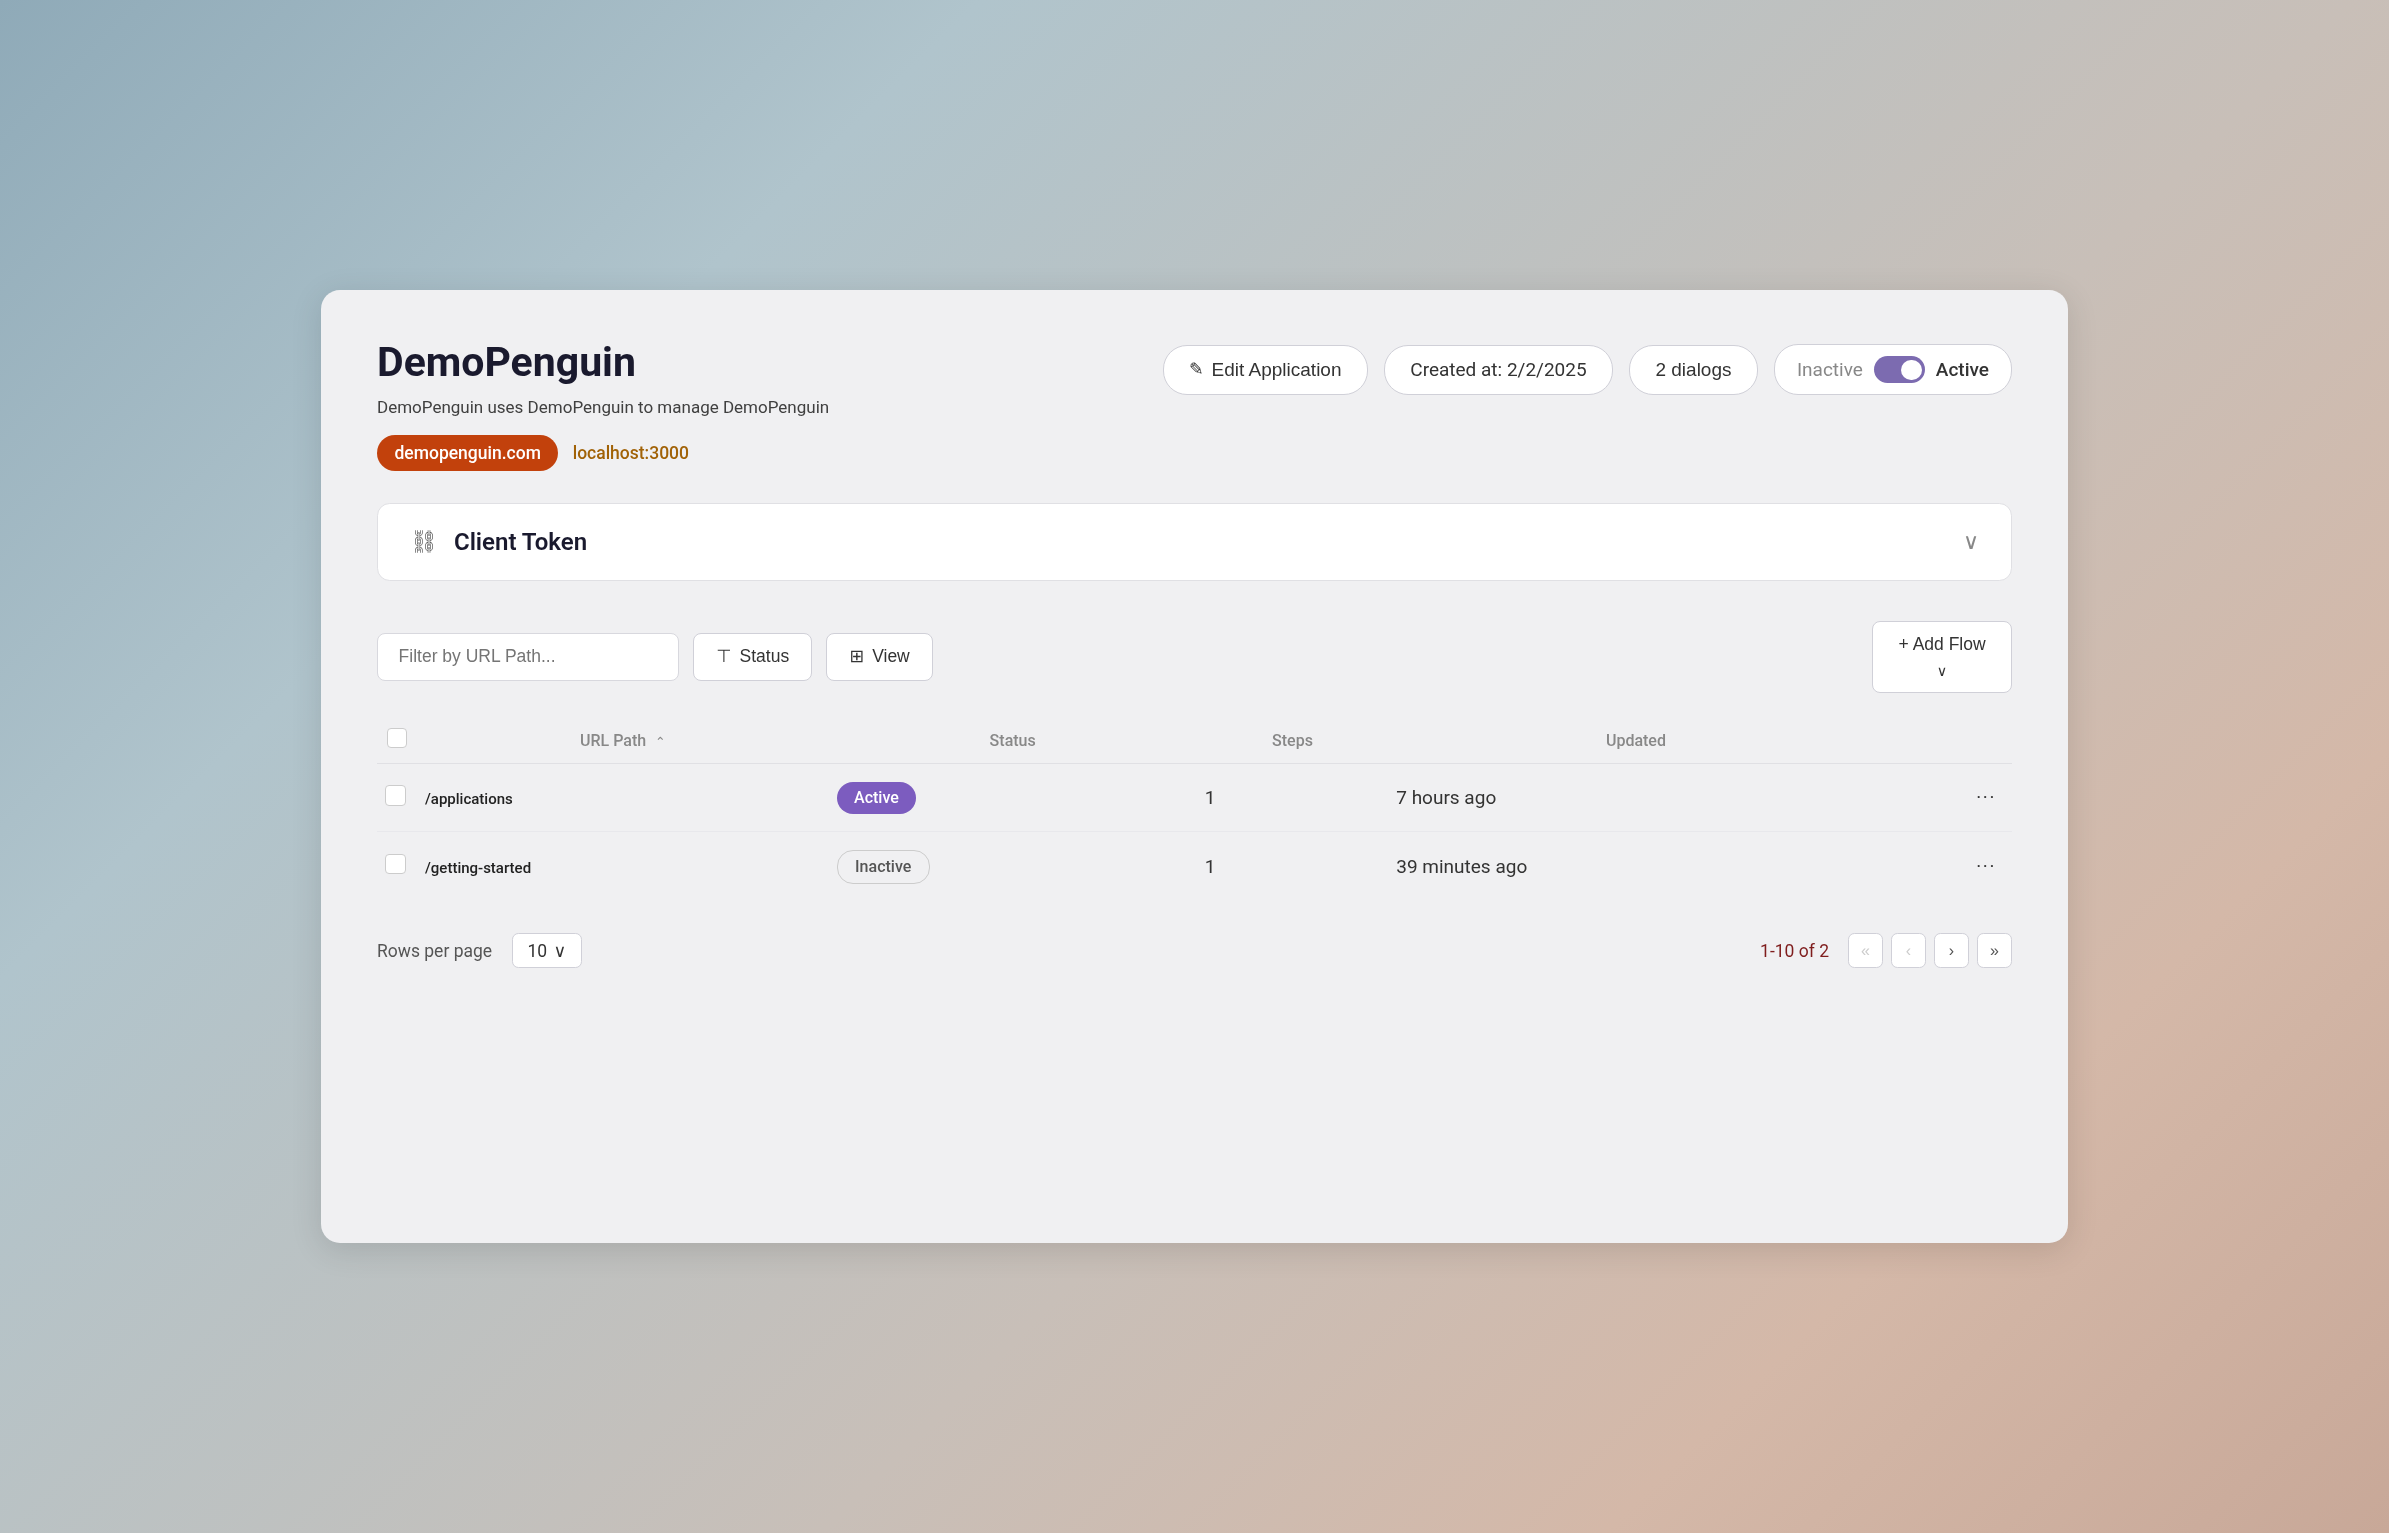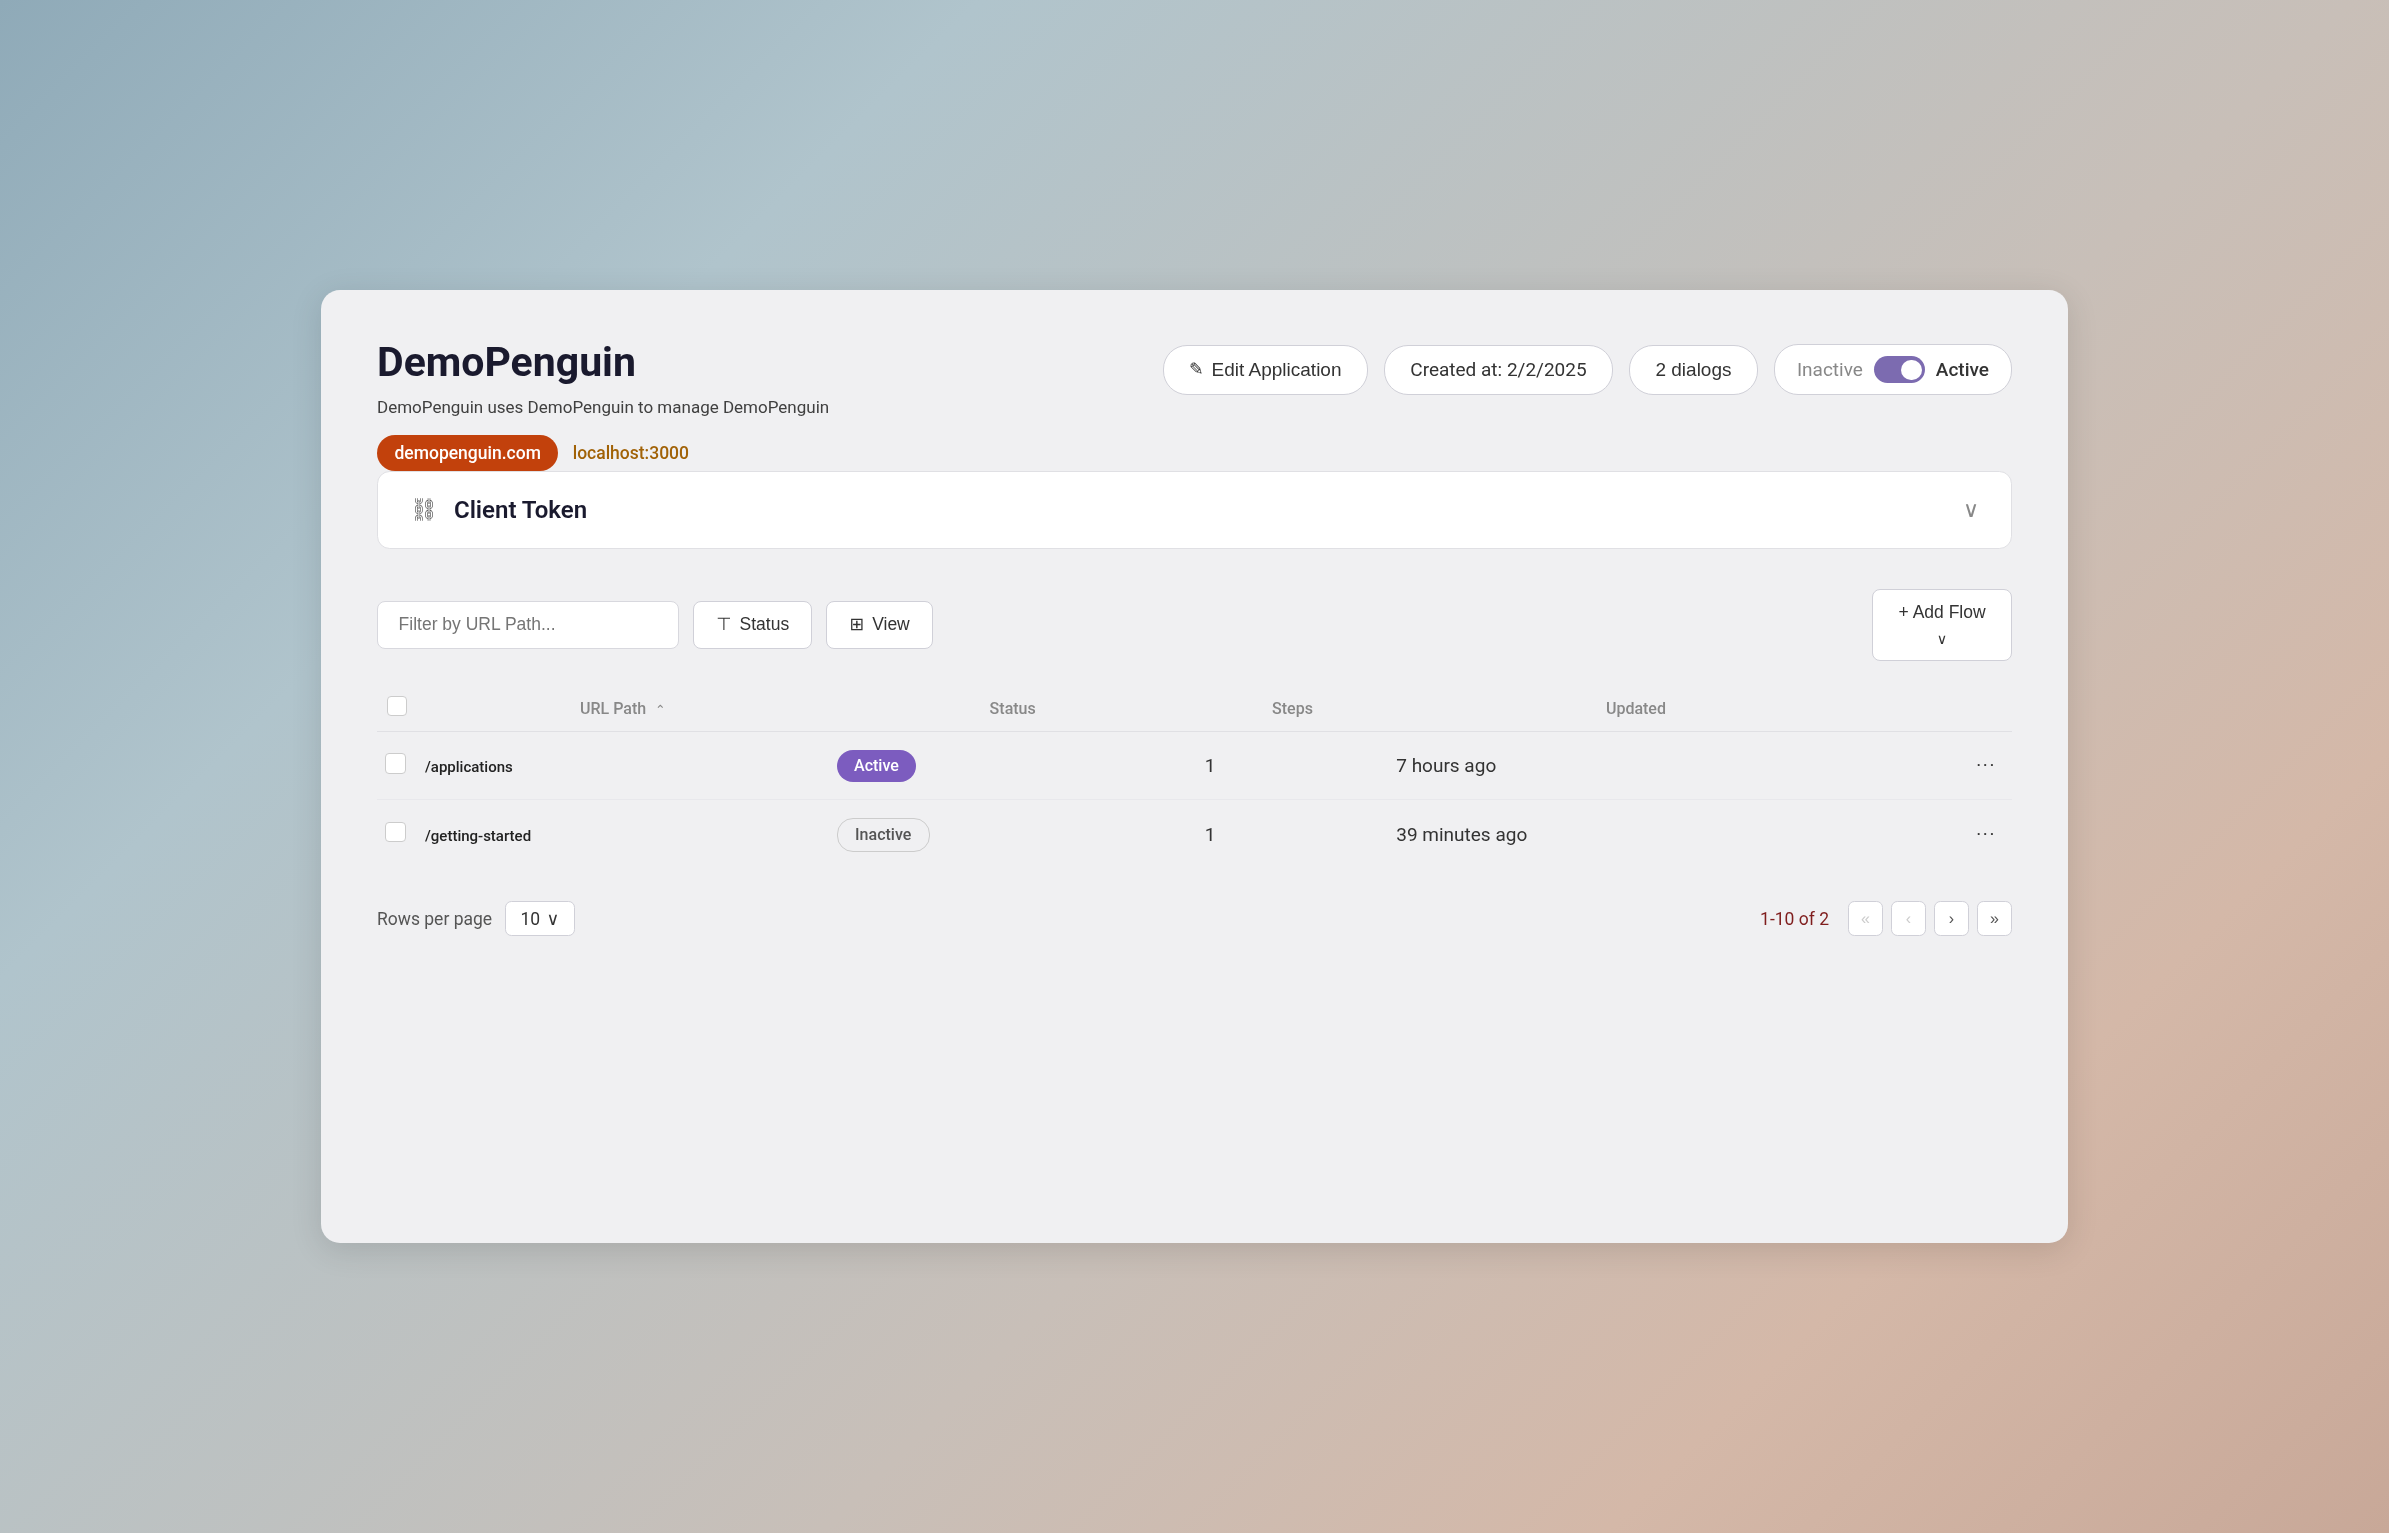--- a/index.html
+++ b/index.html
@@ -21,20 +21,21 @@
       min-height: 953px;
       padding: 48px 56px;
       box-shadow: 0 6.4px 32px rgba(0,0,0,0.12);
     }
 
     
     .header {
       display: flex;
       align-items: flex-start;
       justify-content: space-between;
+      margin-bottom: 32px;
       gap: 8px;
     }
 
     .header-left {}
 
     .app-title {
       font-size: 41px;
       font-weight: 700;
       color: #1a1a2e;
       margin-bottom: 11px;
@@ -354,21 +355,21 @@
     
     .table-footer {
       display: flex;
       align-items: center;
       margin-top: 32px;
     }
 
     .rows-per-page {
       display: flex;
       align-items: center;
-      gap: 13px;
+      gap: 20px;
       font-size: 17.5px;
       color: #555;
     }
 
     .rows-select {
       background: #fff;
       border: 1.2px solid #d0d0d8;
       border-radius: 6.4px;
       padding: 6.4px 14.3px;
       font-size: 17.5px;

